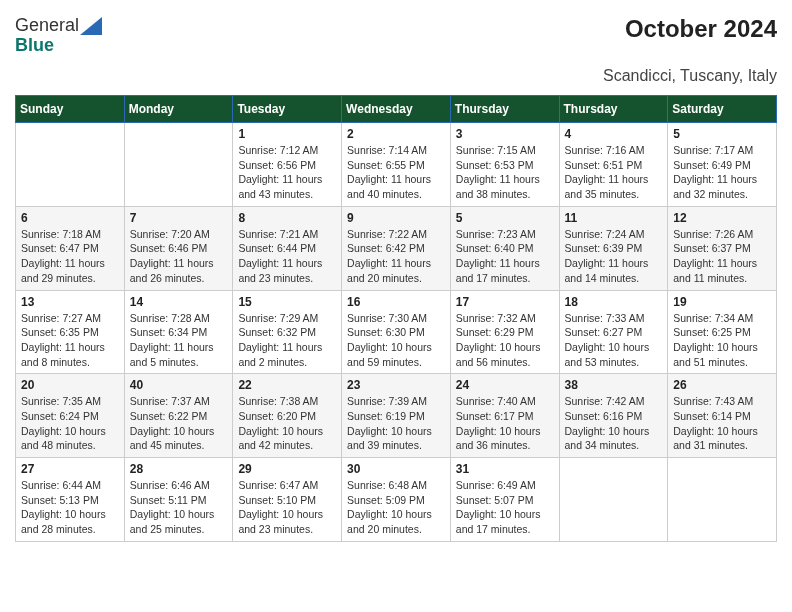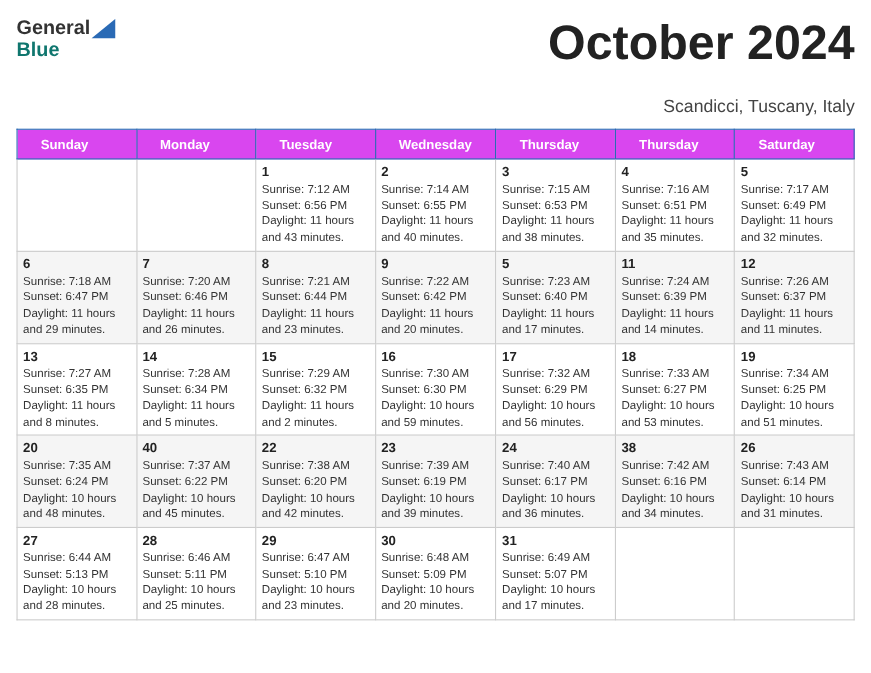--- a/index.html
+++ b/index.html
@@ -21,38 +21,38 @@
       flex-direction: column;
       font-size: 13px;
       font-weight: bold;
       color: #2a5db0;
       line-height: 1.2;
     }
     .title-block {
       text-align: right;
     }
     .month-title {
-      font-size: 44px;
+      font-size: 24px;
       font-weight: bold;
       color: #222;
     }
     .location {
       font-size: 16px;
       color: #444;
       margin-top: 24px;
     }
     .calendar {
       width: 100%;
       border-collapse: collapse;
       font-size: 11px;
     }
     .calendar th {
-      background: #d946ef;
+      background: #14532d;
       color: #fff;
-      padding: 6px 21px;
+      padding: 6px 4px;
       text-align: left;
       font-size: 12px;
       font-weight: bold;
       border: 1px solid #2a6ab5;
     }
     .calendar td {
       border: 1px solid #ccc;
       padding: 4px 5px;
       vertical-align: top;
       width: 108px;
@@ -77,21 +77,21 @@
     .empty-cell {
       background: #fff !important;
     }
   </style>
 </head>
 <body>
 
 <div class="header">
   <div class="logo">
     <div style="display:flex; align-items:center;">
-      <span style="font-size:18px; font-weight:bold; color:#333;">General</span>
+      <span style="font-size:18px; font-weight:normal; color:#333;">General</span>
       <svg width="22" height="18" viewBox="0 0 22 18" style="margin-left:1px;">
         <polygon points="0,18 22,0 22,18" fill="#2a6ab5"></polygon>
       </svg>
     </div>
     <span style="font-size:18px; font-weight:bold; color:#0f766e; margin-top:-2px;">Blue</span>
   </div>
   <div class="title-block">
     <div class="month-title">October 2024</div>
     <div class="location">Scandicci, Tuscany, Italy</div>
   </div>

